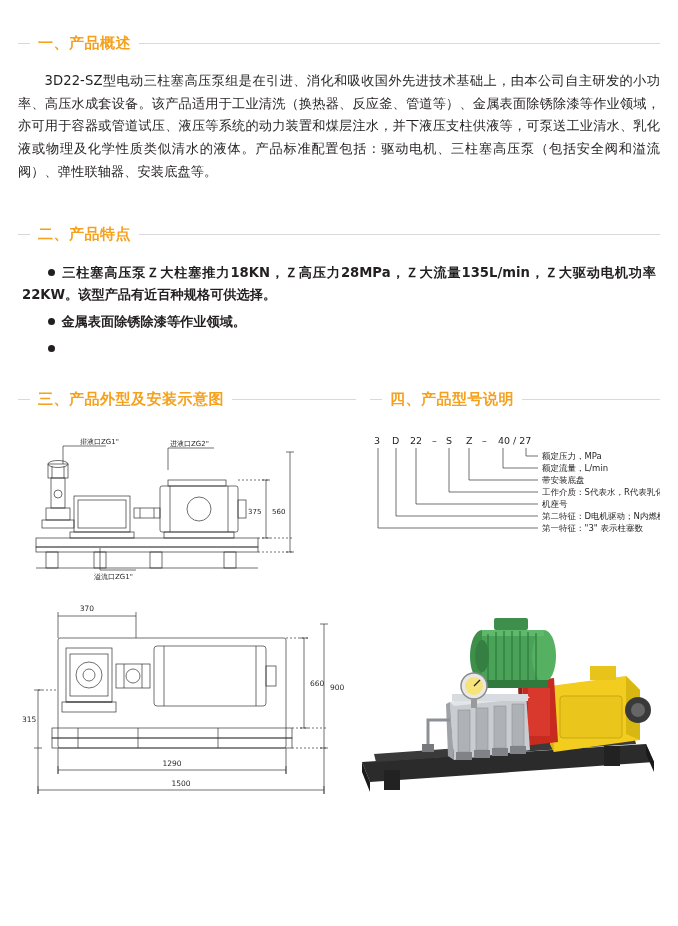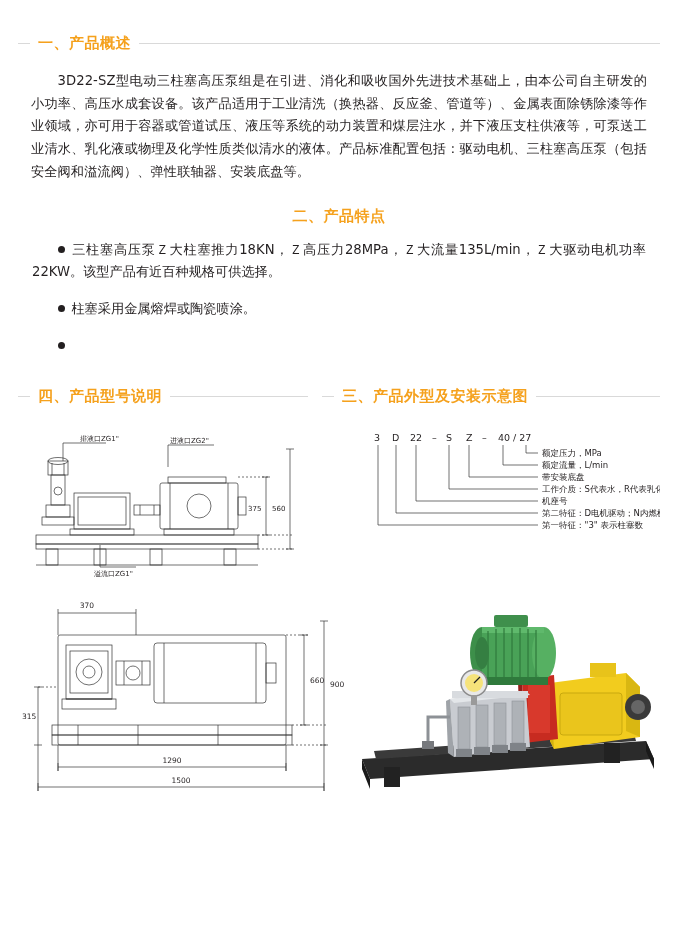--- a/index.html
+++ b/index.html
@@ -35,36 +35,37 @@
     height: 1px;
     background: #d9d9d9;
     flex: 1 1 auto;
     min-width: 6px;
   }
   .rule.left { max-width: 12px; }
 
   .sec-block { margin-top: 14px; }
 
   p.body {
-    margin: 13px;
+    margin: 0;
     font-size: 13.2px;
     line-height: 1.72;
     text-align: justify;
     color: #231f20;
     letter-spacing: 0.1px;
   }
   p.body.indent { text-indent: 2em; }
 
   .bullet-p {
-    margin: 14px;
+    margin: 4px;
     font-size: 13.2px;
     line-height: 1.72;
     text-align: justify;
     color: #231f20;
     text-indent: 2em;
+    font-weight: bold;
   }
   .dot {
     display: inline-block;
     width: 7px; height: 7px;
     border-radius: 50%;
     background: #231f20;
     margin-right: 6px;
     vertical-align: 1px;
   }
 
@@ -82,44 +83,44 @@
   <div class="sec-head" style="margin-top:30px;">
     <div class="rule left"></div>
     <div class="title">一、产品概述</div>
     <div class="rule"></div>
   </div>
 
   <div class="sec-block">
     <p class="body indent">3D22-SZ型电动三柱塞高压泵组是在引进、消化和吸收国外先进技术基础上，由本公司自主研发的小功率、高压水成套设备。该产品适用于工业清洗（换热器、反应釜、管道等）、金属表面除锈除漆等作业领域，亦可用于容器或管道试压、液压等系统的动力装置和煤层注水，并下液压支柱供液等，可泵送工业清水、乳化液或物理及化学性质类似清水的液体。产品标准配置包括：驱动电机、三柱塞高压泵（包括安全阀和溢流阀）、弹性联轴器、安装底盘等。</p>
   </div>
 
-  <div class="sec-head" style="margin-top:15px;flex-direction:column;">
+  <div class="sec-head" style="margin-top:38px;">
     <div class="rule left"></div>
     <div class="title">二、产品特点</div>
     <div class="rule"></div>
   </div>
 
   <div class="sec-block">
     <p class="bullet-p"><span class="dot"></span><span>三柱塞高压泵Ｚ大柱塞推力18KN，Ｚ高压力28MPa，Ｚ大流量135L/min，Ｚ大驱动电机功率22KW。该型产品有近百种规格可供选择。</span></p>
-    <p class="bullet-p"><span class="dot"></span><span>柱塞采用金属熔焊或陶瓷喷涂。</span></p>
+    <p class="bullet-p"><span class="dot"></span><span>金属表面除锈除漆等作业领域。</span></p>
     <p class="bullet-p"><span class="dot"></span></p>
   </div>
 
   <div style="display:flex; gap:14px; margin-top:26px;">
+    <div style="width:338px;">
+      <div class="sec-head">
+        <div class="rule left"></div>
+        <div class="title">三、产品外型及安装示意图</div>
+        <div class="rule"></div>
+      </div>
+    </div>
     <div style="width:290px;">
       <div class="sec-head">
         <div class="rule left"></div>
         <div class="title">四、产品型号说明</div>
-        <div class="rule"></div>
-      </div>
-    </div>
-    <div style="width:338px;">
-      <div class="sec-head">
-        <div class="rule left"></div>
-        <div class="title">三、产品外型及安装示意图</div>
         <div class="rule"></div>
       </div>
     </div>
   </div>
 
   <div class="cols">
 
     <div class="col-l">
       <svg width="338" height="170" viewBox="0 0 338 170">
         <g stroke="#333" fill="none" stroke-width="0.7">

